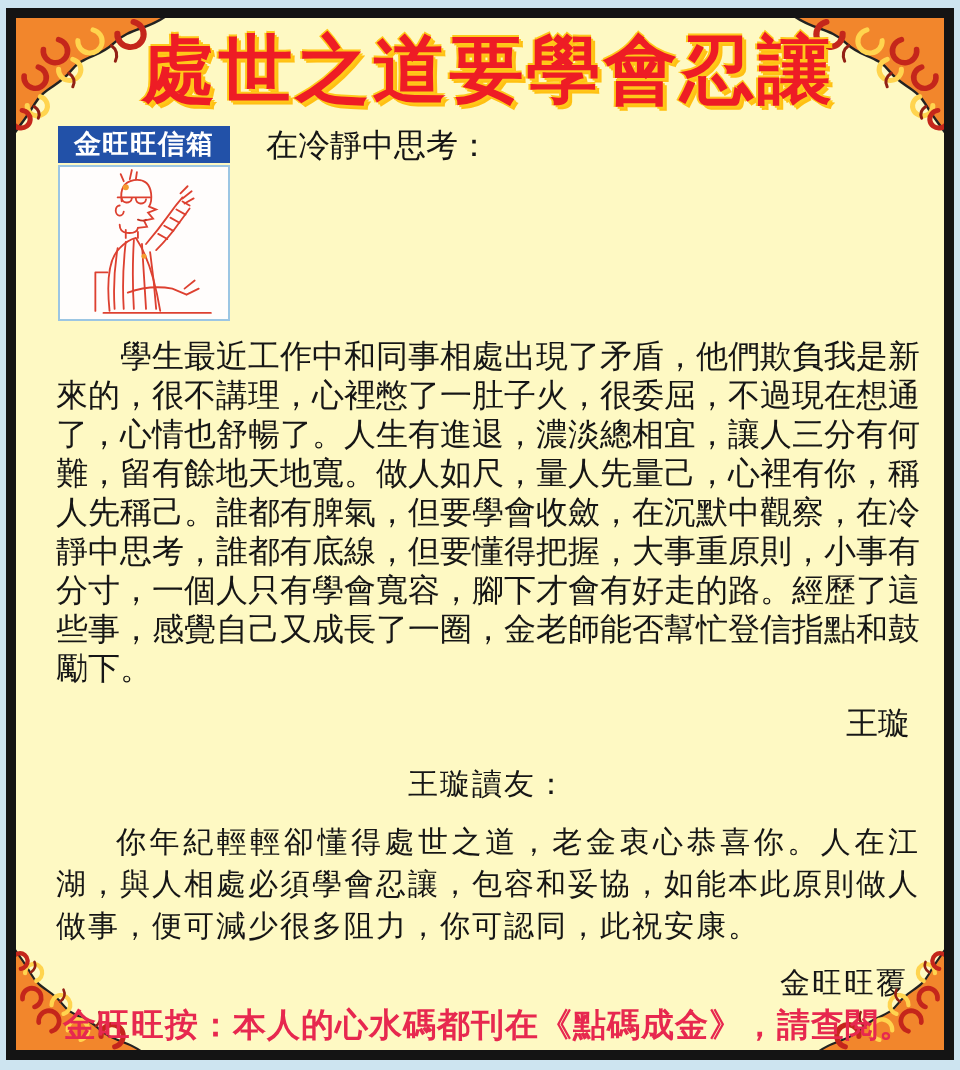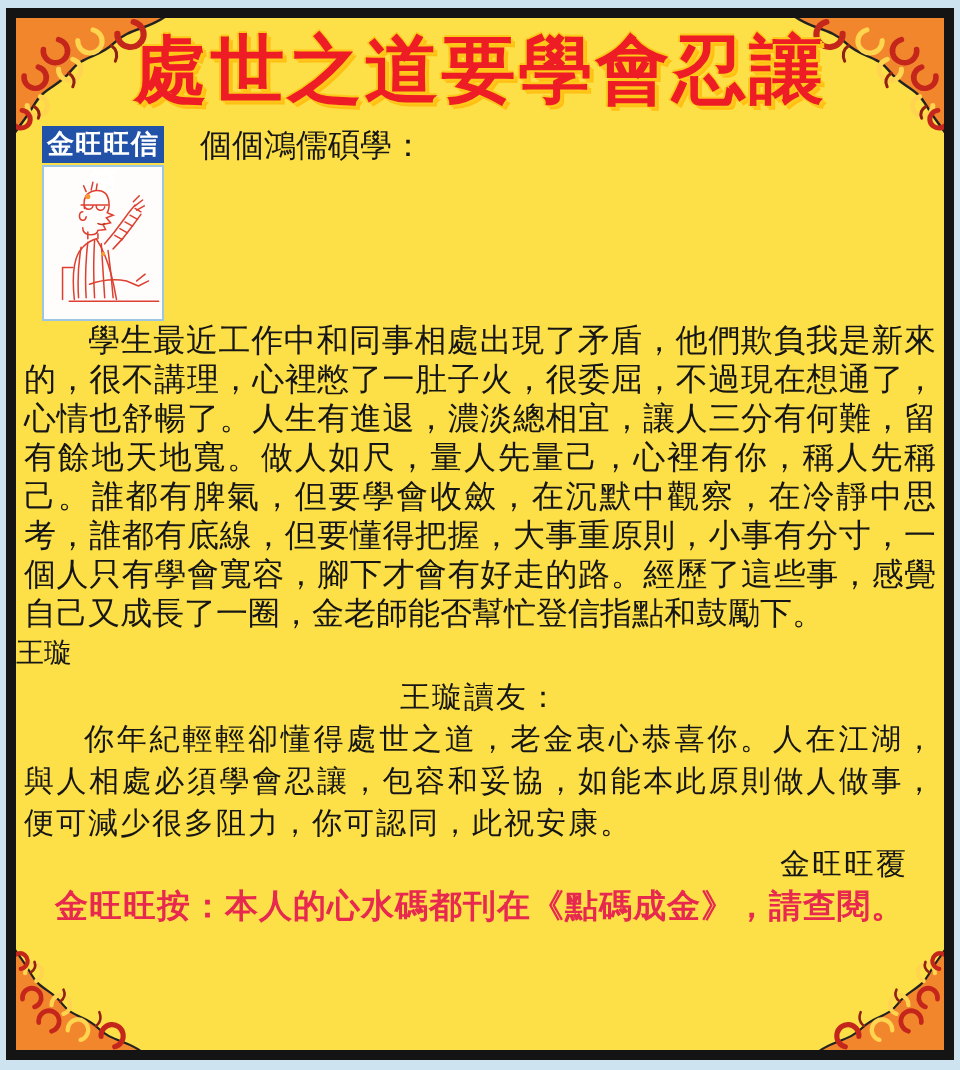--- a/index.html
+++ b/index.html
@@ -4,58 +4,58 @@
 <style>
   html,body{margin:0;padding:0;}
   body{
     width:960px;height:1070px;position:relative;
     background:#cde4f0;overflow:hidden;
     font-family:"Liberation Serif","DejaVu Serif",serif;
     color:#161616;
   }
   .page-frame{
     position:absolute;left:6px;top:8px;right:6px;bottom:10px;
-    border:10px solid #141414;background:#fde047;overflow:hidden;
+    border:10px solid #141414;background:#fef9c3;overflow:hidden;padding-left:16px;
   }
   
   .orn{position:absolute;width:152px;height:118px;pointer-events:none;}
   .orn svg{width:100%;height:100%;display:block;}
   .orn.tl{left:-2px;top:-2px;}
   .orn.tr{right:-2px;top:-2px;transform:scaleX(-1);}
   .orn.bl{left:-2px;bottom:-2px;width:128px;height:104px;transform:scaleY(-1);}
   .orn.br{right:-2px;bottom:-2px;width:128px;height:104px;transform:scale(-1,-1);}
   
   .title{
     margin-top:4px;height:96px;line-height:96px;text-align:center;
     font-size:74px;font-weight:bold;letter-spacing:3px;
     color:#ee1c25;
     text-shadow:-2px 0 0 #ffc81a, 0 -2px 0 #ffc81a, 2px 2px 0 #ffc81a, 4px 4px 0 #ffc013;
     position:relative;z-index:2;white-space:nowrap;
   }
   
   .letter-head{display:flex;margin:8px 12px 0 26px;}
-  .logo-box{width:122px;flex:none;margin-right:36px;}
+  .logo-box{width:172px;flex:none;margin-right:36px;}
   .logo-bar{
     height:37px;line-height:37px;background:#2251a8;color:#fff;
     text-align:center;font-weight:bold;font-size:27px;letter-spacing:1px;
     font-family:"Liberation Sans","DejaVu Sans",sans-serif;
   }
   .logo-pic{
     height:152px;border:2px solid #9cc6e3;background:#fffdfc;margin-top:2px;
   }
   .logo-pic svg{width:100%;height:100%;display:block;}
   .letter-col{flex:1;font-size:32px;line-height:39px;text-align:justify;}
   .salutation{text-indent:0;}
   .indent{text-indent:2em;}
   .para{
     font-size:32px;line-height:39px;text-align:justify;
-    margin:0;padding:0 8px 0 8px;
+    margin:16px;padding:0 8px 0 8px;
   }
   .sig-right{
-    font-size:28px;line-height:39px;padding-right:34px;
+    text-align:right;font-size:32px;line-height:39px;padding-right:34px;
   }
   
   .kai{letter-spacing:2px;font-size:30px;line-height:42px;}
   .kai-salut{padding:4px 8px 0 8px;text-indent:0;text-align:center;}
   .kai-sig{text-align:right;padding-right:36px;line-height:40px;}
   
   .footer-note{
     text-align:center;font-size:33px;line-height:40px;font-weight:bold;
     color:#e7284f;letter-spacing:1px;margin-top:2px;position:relative;z-index:2;
   }
@@ -143,21 +143,21 @@
             <path d="M30,144 H136"></path>
           </g>
           <g fill="#f59b31" stroke="none">
             <circle cx="52" cy="20" r="3"></circle>
             <circle cx="70" cy="88" r="2.5"></circle>
           </g>
         </svg>
       </div>
     </div>
     <div class="letter-col">
-      <div class="salutation">個個鴻儒碩學：</div>
+      <div class="salutation">在冷靜中思考：</div>
     </div>
   </div>
 
   <p class="para indent">學生最近工作中和同事相處出現了矛盾，他們欺負我是新來的，很不講理，心裡憋了一肚子火，很委屈，不過現在想通了，心情也舒暢了。人生有進退，濃淡總相宜，讓人三分有何難，留有餘地天地寬。做人如尺，量人先量己，心裡有你，稱人先稱己。誰都有脾氣，但要學會收斂，在沉默中觀察，在冷靜中思考，誰都有底線，但要懂得把握，大事重原則，小事有分寸，一個人只有學會寬容，腳下才會有好走的路。經歷了這些事，感覺自己又成長了一圈，金老師能否幫忙登信指點和鼓勵下。</p>
   <div class="sig-right">王璇</div>
 
   <div class="para kai kai-salut">王璇讀友：</div>
   <p class="para kai indent">你年紀輕輕卻懂得處世之道，老金衷心恭喜你。人在江湖，與人相處必須學會忍讓，包容和妥協，如能本此原則做人做事，便可減少很多阻力，你可認同，此祝安康。</p>
   <div class="kai kai-sig">金旺旺覆</div>
 

